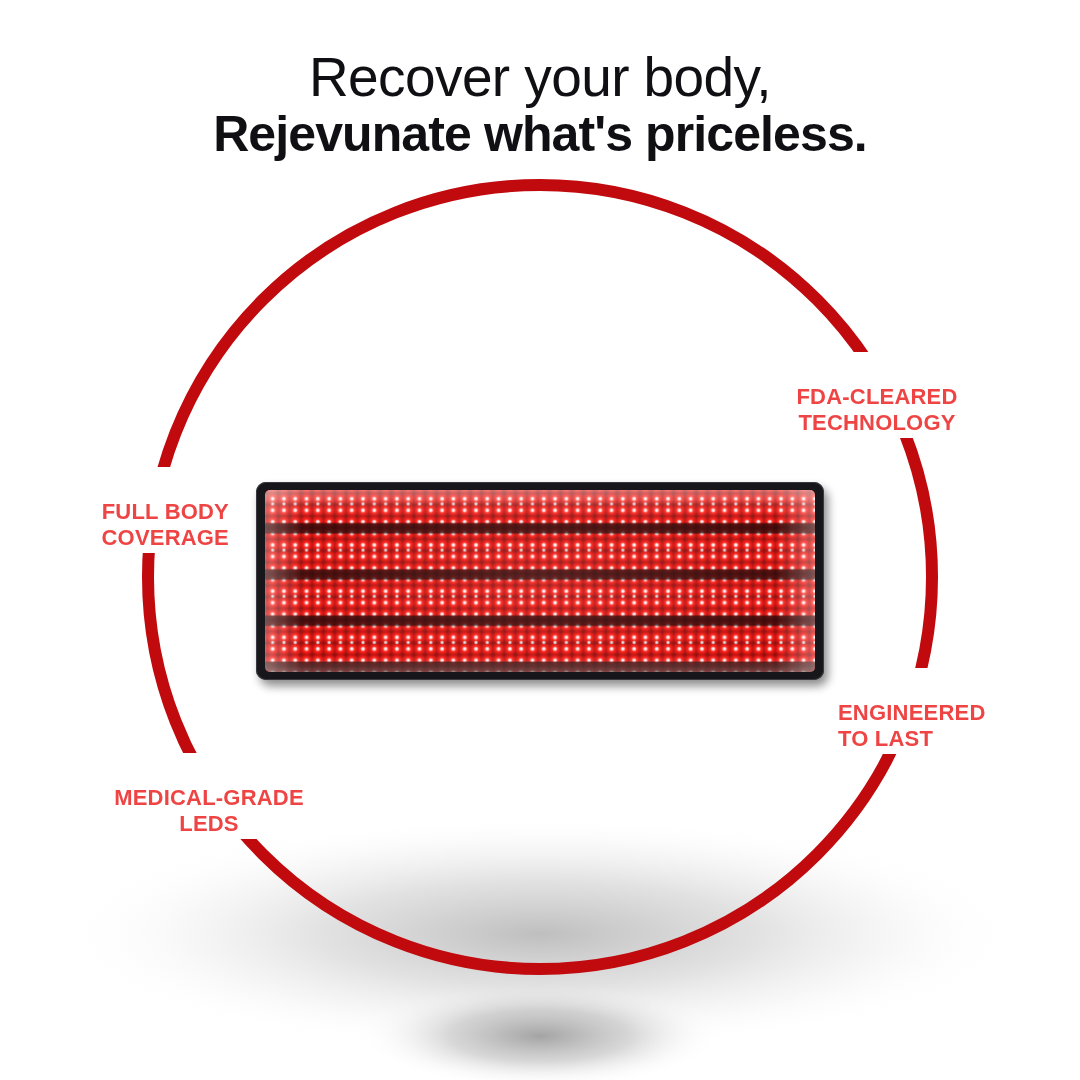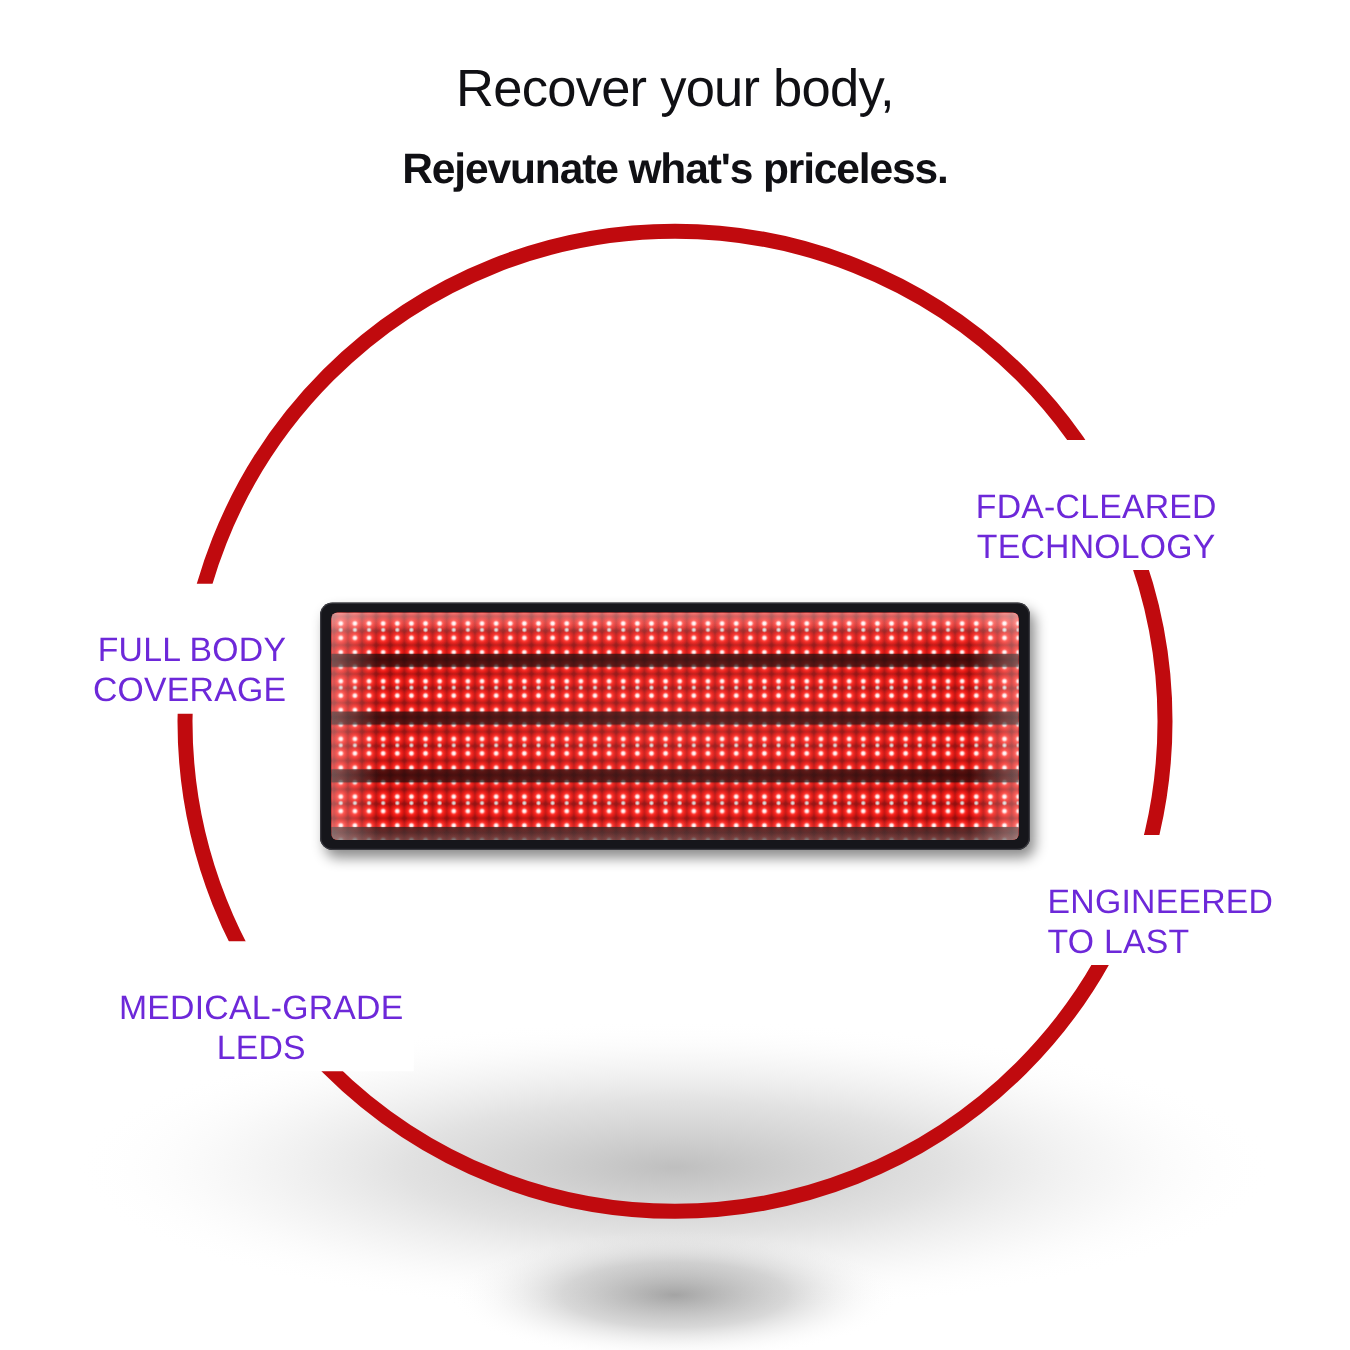--- a/index.html
+++ b/index.html
@@ -15,30 +15,29 @@
   #headline {
     position:absolute;
     left:0; top:48px;
     width:1080px;
     text-align:center;
     color:#101014;
     line-height:1.08;
   }
   #headline .line1 {
     display:block;
-    font-size:42px;
+    font-size:55px;
     font-weight:500;
     letter-spacing:-0.6px;
   }
   #headline .line2 {
     display:block;
-    font-size:34px;
+    font-size:50px;
     font-weight:700;
     letter-spacing:-0.9px;
-    margin-top:24px;
   }
 
   
   #stage {
     position:absolute;
     left:0; top:0;
     width:1080px; height:1080px;
   }
   #ring-svg, #shadow-svg {
     position:absolute; left:0; top:0;
@@ -102,23 +101,23 @@
       linear-gradient(to bottom, rgba(255,255,255,0.26) 0%, rgba(255,255,255,0) 9%, rgba(255,255,255,0) 91%, rgba(255,255,255,0.22) 100%);
   }
   .sheen {
     background:linear-gradient(to bottom, rgba(255,255,255,0.16) 0%, rgba(255,255,255,0) 18%);
   }
 
   
   .feature {
     position:absolute;
     z-index:5;
-    color:#6d28d9;
-    font-weight:400;
-    font-size:27px;
+    color:#ef4444;
+    font-weight:700;
+    font-size:22px;
     line-height:1.18;
     letter-spacing:0.2px;
     white-space:pre-line;
   }
   .feature .halo {
     background:#ffffff;
     padding:2px 8px;
     display:inline-block;
   }
   #feat-fda        { left:744px; top:356px; width:266px; text-align:center; }

